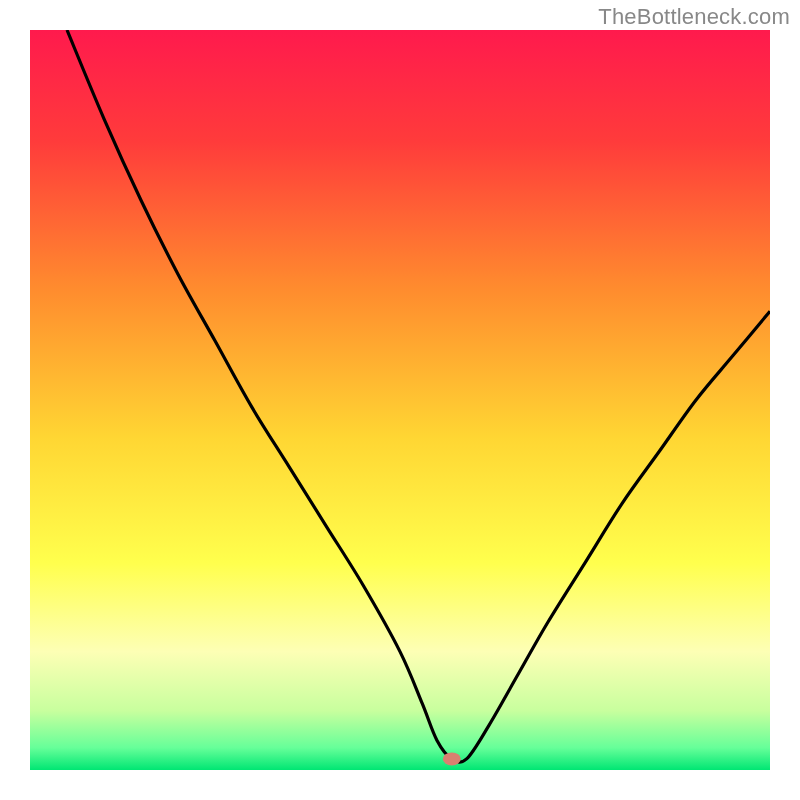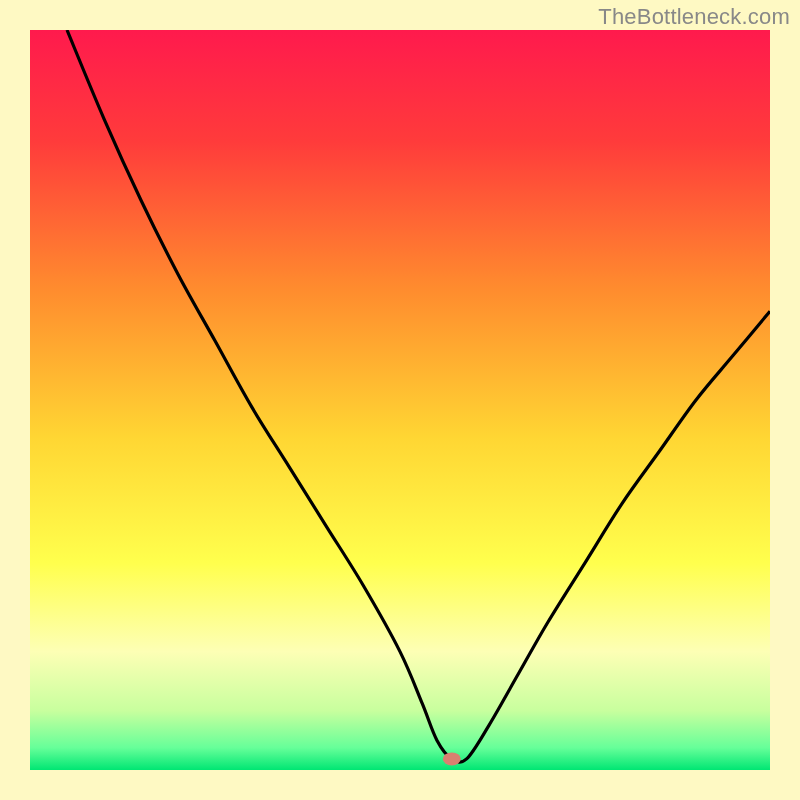--- a/index.html
+++ b/index.html
@@ -8,21 +8,21 @@
     background: #000;
     width: 800px;
     height: 800px;
     overflow: hidden;
     font-family: Arial, sans-serif;
   }
   .container {
     position: relative;
     width: 800px;
     height: 800px;
-    background: #fef9c3;
+    background: #ffffff;
   }
   .watermark {
     position: absolute;
     top: 4px;
     right: 10px;
     color: #888;
     font-size: 22px;
     font-weight: normal;
     z-index: 10;
     letter-spacing: 0.2px;

